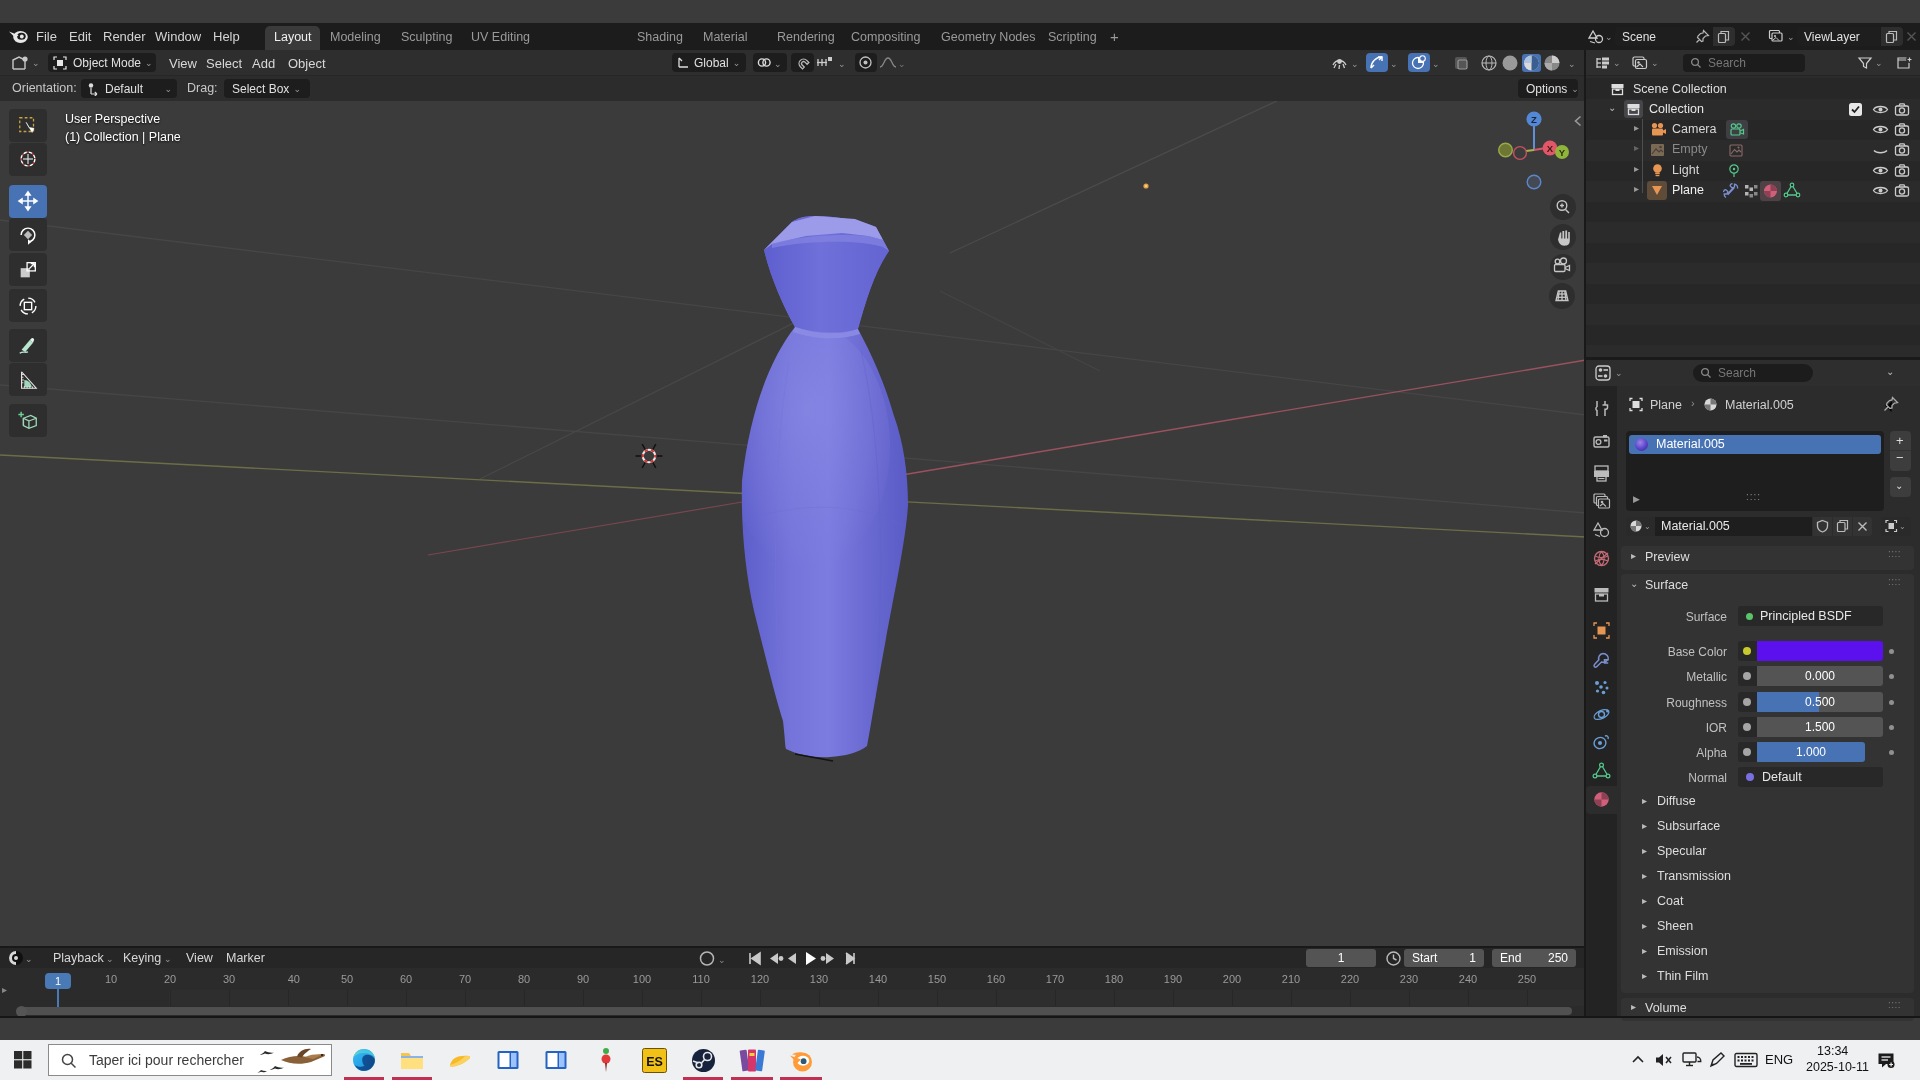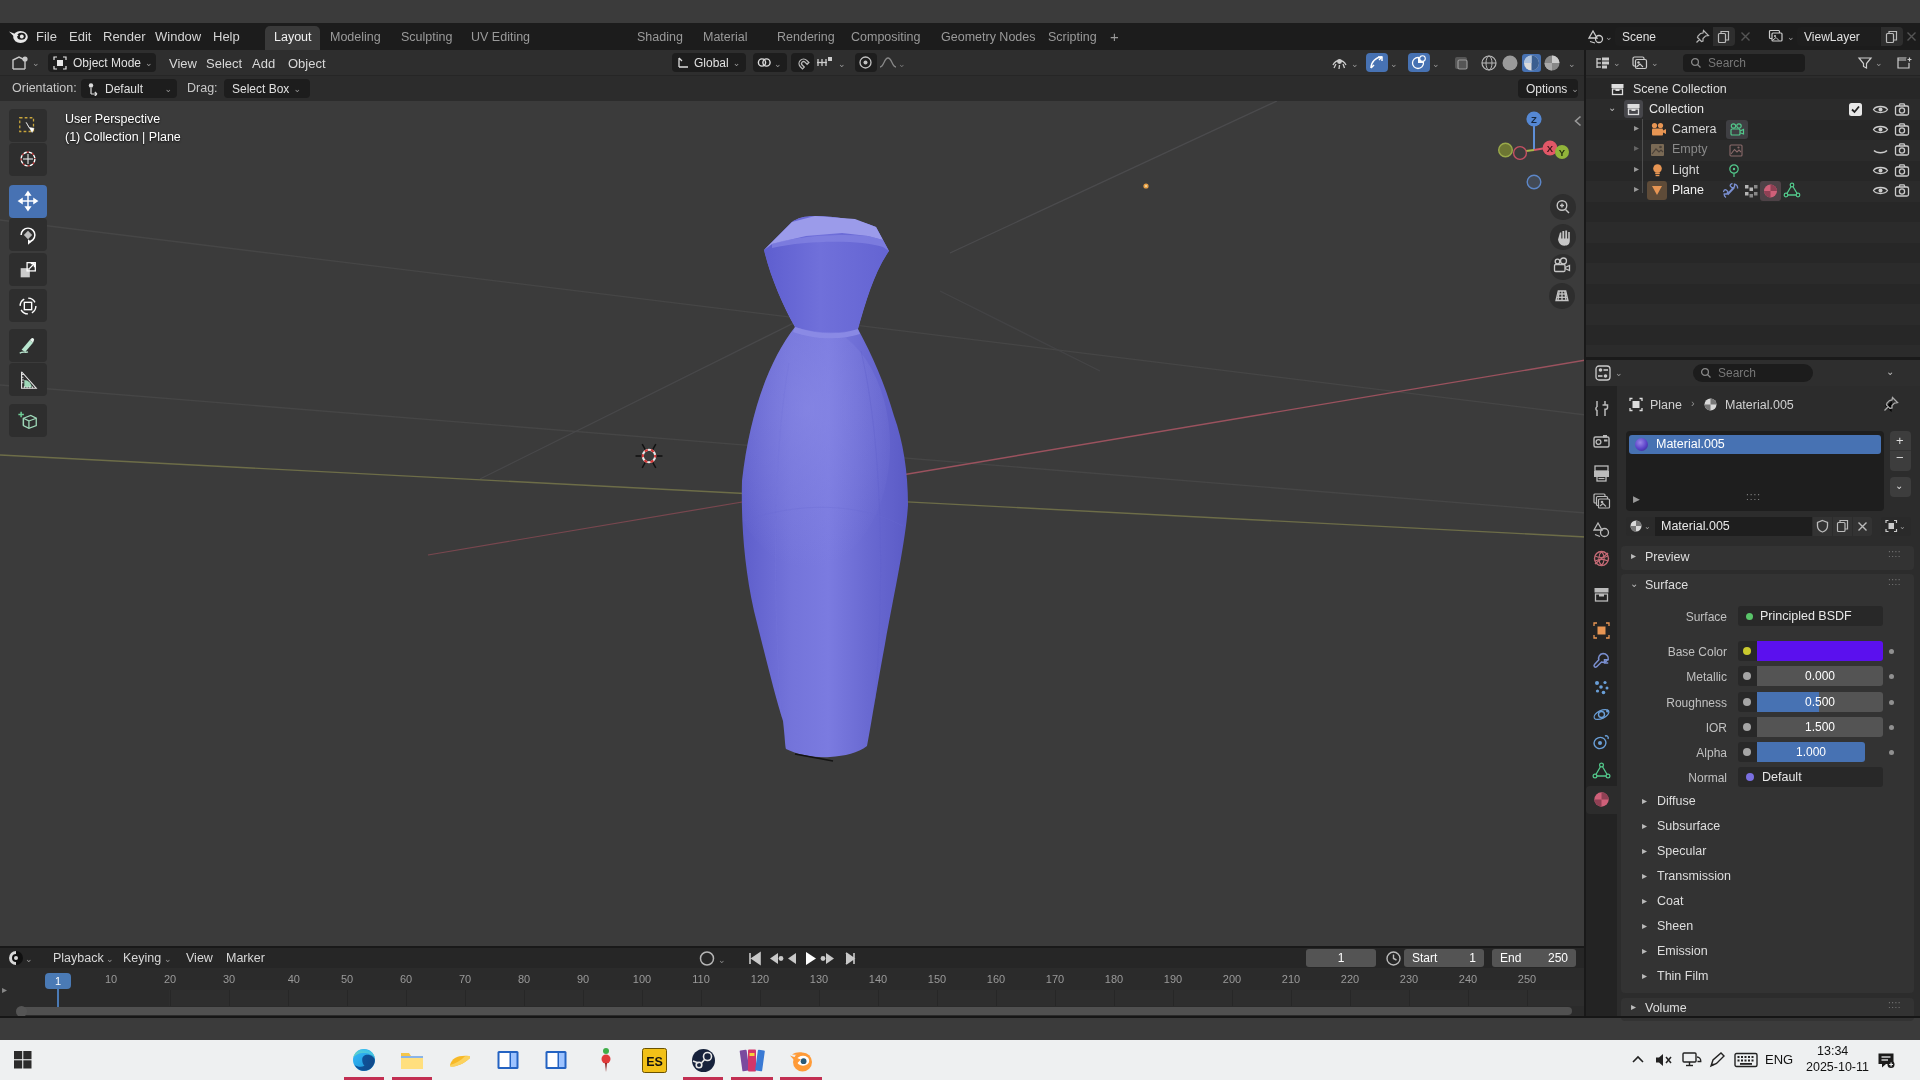--- a/index.html
+++ b/index.html
@@ -970,20 +970,36 @@
 
   <svg class="abs" style="left:14px;top:11px;" width="18" height="18" viewBox="0 0 18 18">
         <g fill="#2b2b2b">
           <rect x="0" y="0" width="8.2" height="8.2"></rect>
           <rect x="9.3" y="0" width="8.2" height="8.2"></rect>
           <rect x="0" y="9.3" width="8.2" height="8.2"></rect>
           <rect x="9.3" y="9.3" width="8.2" height="8.2"></rect>
         </g>
       </svg>
 
+  <div class="abs" style="left:48px;top:4px;width:284px;height:32px;background:#ffffff;border:1px solid #8a8a8a;">
+    <svg class="abs" style="left:12px;top:8px;" width="16" height="16" viewBox="0 0 16 16">
+          <circle cx="6.5" cy="6.5" r="5" fill="none" stroke="#444" stroke-width="1.5"></circle>
+          <line x1="10.2" y1="10.2" x2="14.5" y2="14.5" stroke="#444" stroke-width="1.5"></line>
+        </svg>
+    <div class="txt" style="left:40px;top:7px;font-size:14px;color:#3c3c3c;">Taper ici pour rechercher</div>
+    <svg class="abs" style="left:204px;top:1px;" width="78px" height="30" viewBox="0 0 78 30">
+      <path d="M28,14 C36,10 46,9 54,11 L70,8 C72,8 73,9 71,10.5 L58,16 C48,19 36,18 28,14 Z" fill="#8a6038"></path>
+      <path d="M44,10.5 C46,5 52,2 58,3 C54,5.5 50,9 49,11.5 Z" fill="#6b4527"></path>
+      <path d="M52,11 C58,8 66,8 70,8.5 L60,13 Z" fill="#a87d4e"></path>
+      <circle cx="69" cy="9" r="1" fill="#1d140c"></circle>
+      <path d="M12,5 C15,6.5 18,7 21,6.5 C18,8.5 14,8.5 12,7.5 C10.5,8.5 8.5,9 7,8.5 C9,8 10.8,6.8 12,5 Z" fill="#2b2b2b"></path>
+      <path d="M22,20 C25,21.5 28,22 31,21.5 C28,23.5 24,23.5 22,22.5 C20.5,23.5 18.5,24 17,23.5 C19,23 20.8,21.8 22,20 Z" fill="#2b2b2b"></path>
+      <path d="M8,24 C10,25 12,25.3 14,25 C12,26.5 9.5,26.5 8,25.8 C7,26.5 5.5,26.8 4.5,26.5 C6,26.1 7.2,25.2 8,24 Z" fill="#2b2b2b"></path>
+    </svg>
+  </div>
 
   <svg class="abs" style="left:352px;top:8px;" width="24" height="24" viewBox="0 0 24 24">
     <defs>
       <linearGradient id="edg1" x1="0" y1="0" x2="1" y2="0.3">
             <stop offset="0" stop-color="#0c59a4"></stop>
             <stop offset="1" stop-color="#114a8b"></stop>
           </linearGradient>
       <linearGradient id="edg2" x1="0" y1="0" x2="0.8" y2="1">
             <stop offset="0" stop-color="#37bdff"></stop>
             <stop offset="1" stop-color="#1b91d0"></stop>

